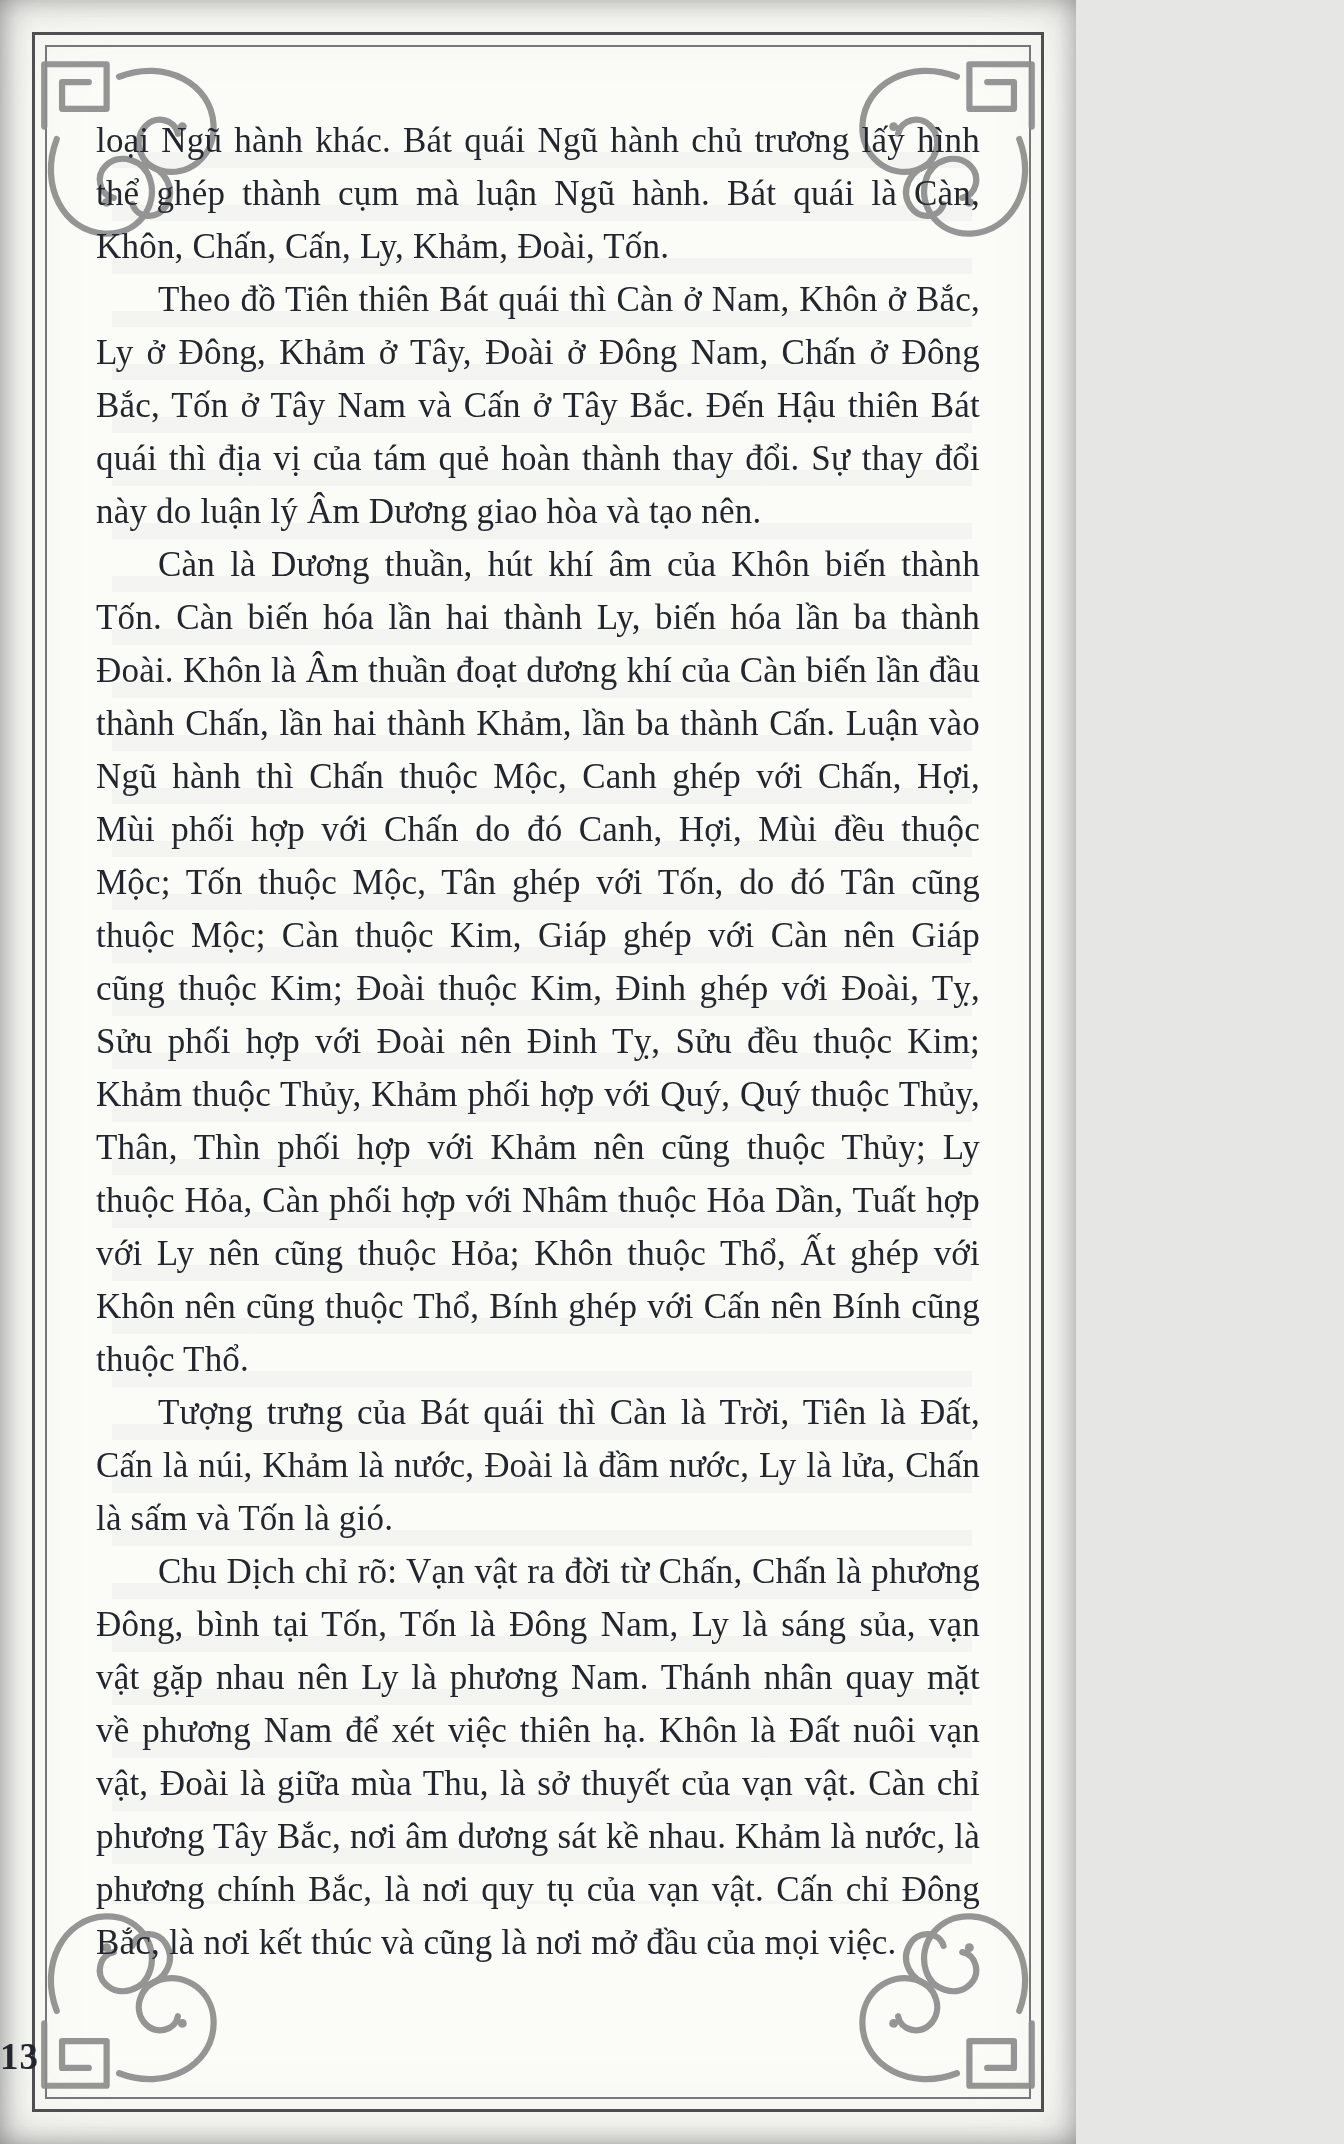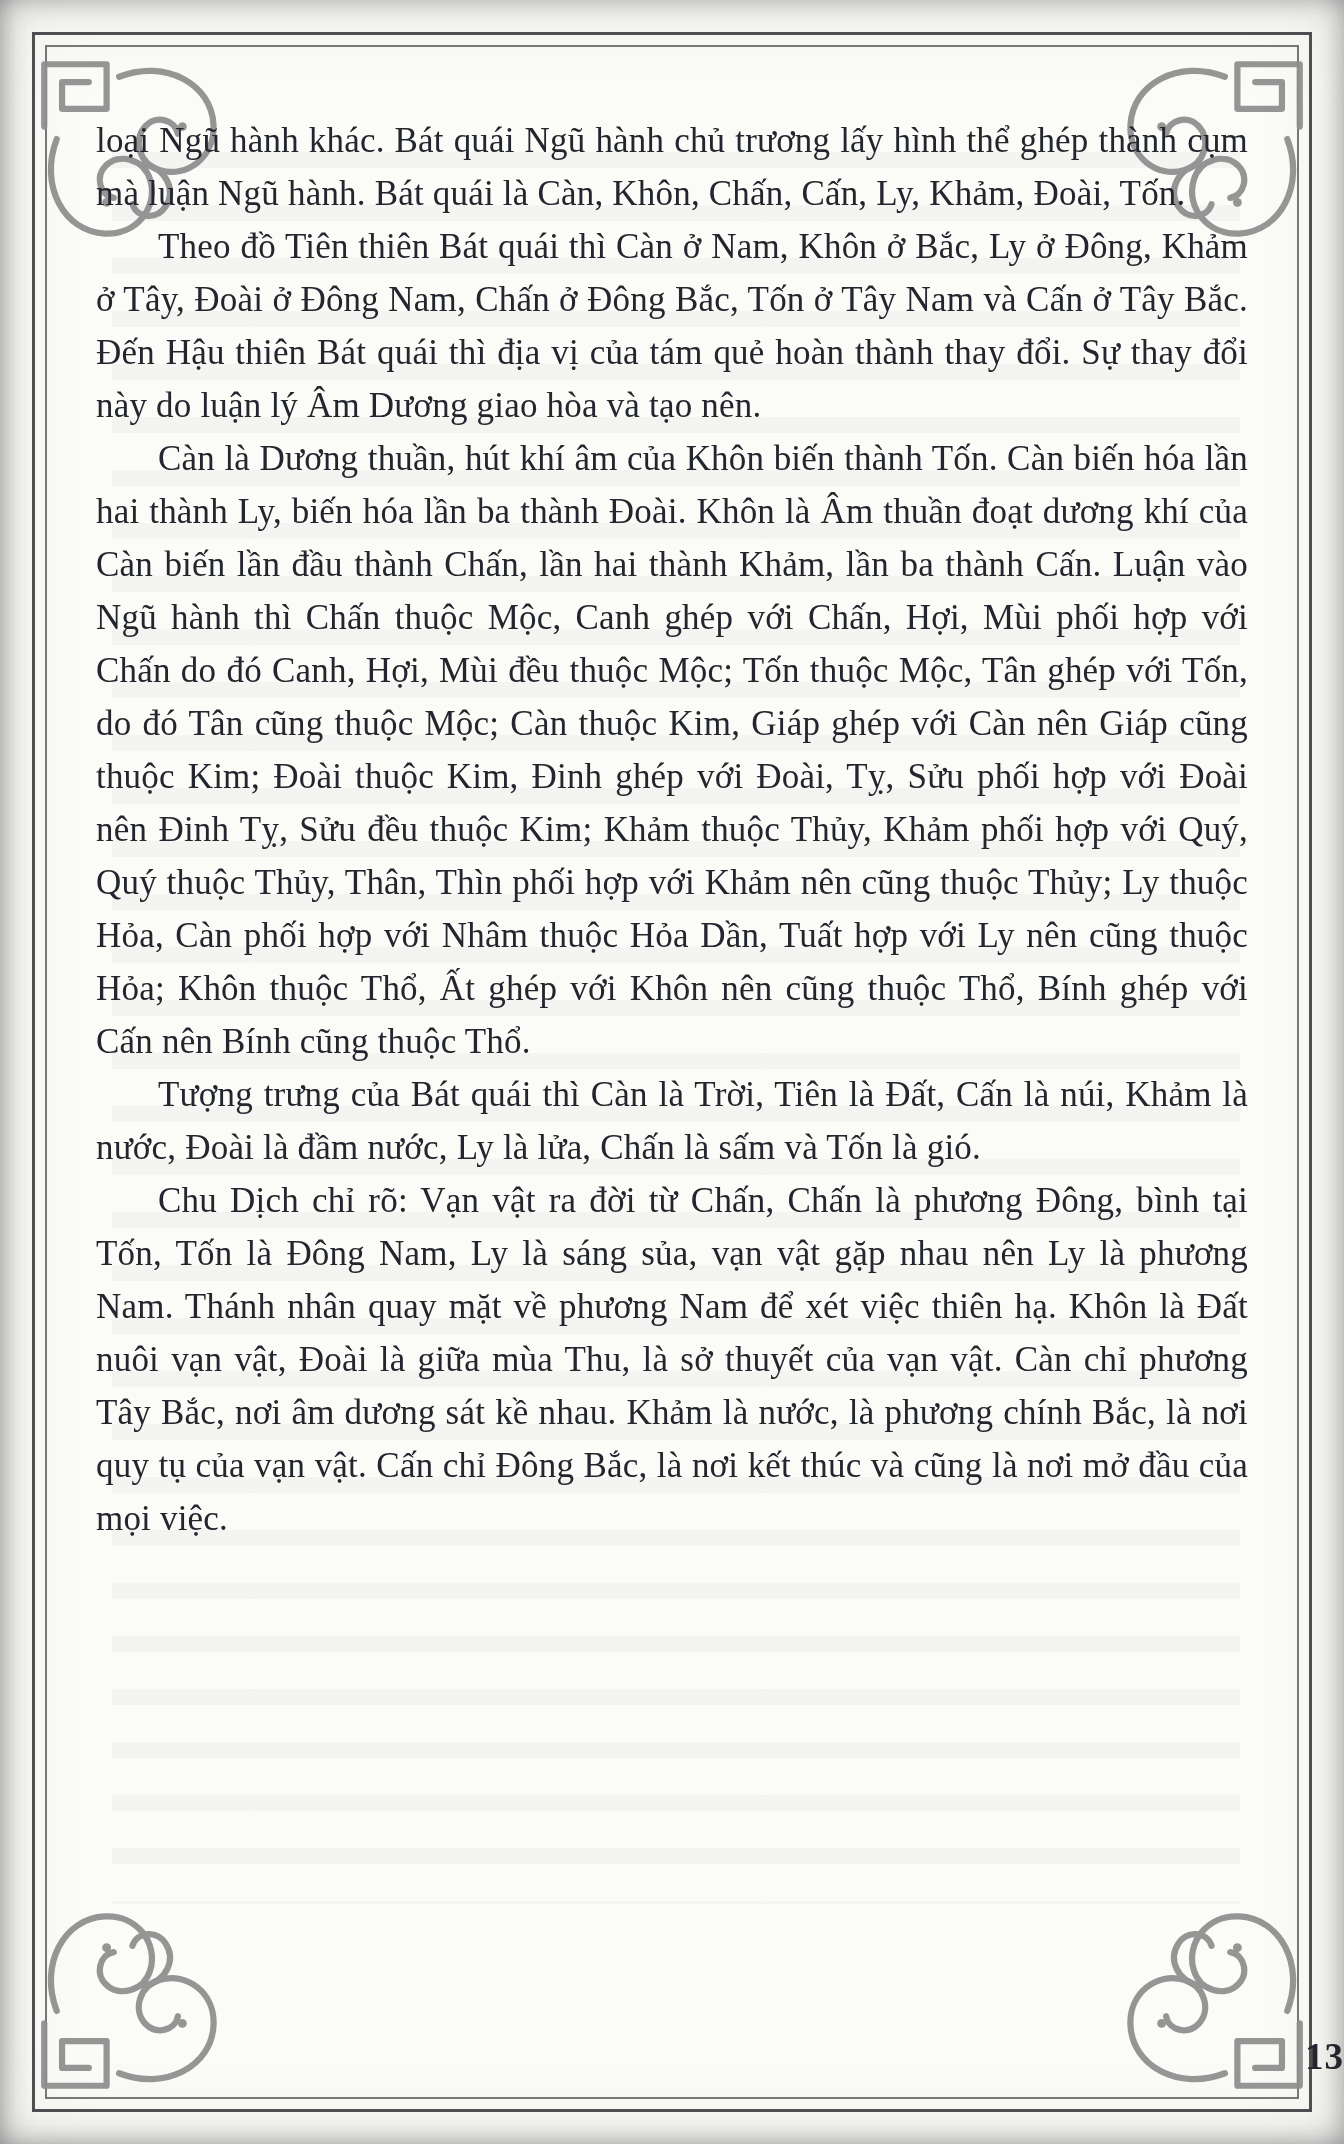--- a/index.html
+++ b/index.html
@@ -1,21 +1,21 @@
 <!DOCTYPE html>
 <html style="--ink: #23262e; --paper: #fbfbf7; --frame-outer: #4f4f52; --frame-inner: #77777a; --ornament: #8d8d8d;"><head>
 <meta charset="utf-8">
 <style>
   * { margin: 0; padding: 0; box-sizing: border-box; }
   html, body { width: 1344px; height: 2144px; }
   body { background: #e6e6e4; }
 
   .page {
     position: relative;
-    width: 1344px;
+    width: 1076px;
     height: 2144px;
     overflow: hidden;
     background: var(--paper, #fbfbf7);
     color: var(--ink, #23262e);
     font-family: "Liberation Serif", "DejaVu Serif", serif;
     box-shadow:
       inset 0 0 90px rgba(110,110,115,.14),
       inset 18px 0 28px -14px rgba(70,70,75,.42),
       inset -18px 0 28px -14px rgba(70,70,75,.34),
       inset 0 -18px 28px -14px rgba(70,70,75,.30),
@@ -70,21 +70,21 @@
     letter-spacing: .2px;
     text-align: justify;
   }
   .text-block p { text-indent: 62px; }
   .text-block p.first { text-indent: 0; }
 
   .page-number {
     position: absolute;
     left: 0; right: 0; bottom: 66px;
     z-index: 2;
-    text-align: right;
+    text-align: left;
     font-size: 37px;
     font-weight: bold;
     letter-spacing: 1px;
   }
 </style>
 </head>
 <body>
 
 <svg width="0" height="0" style="position:absolute" aria-hidden="true">
   <defs>

